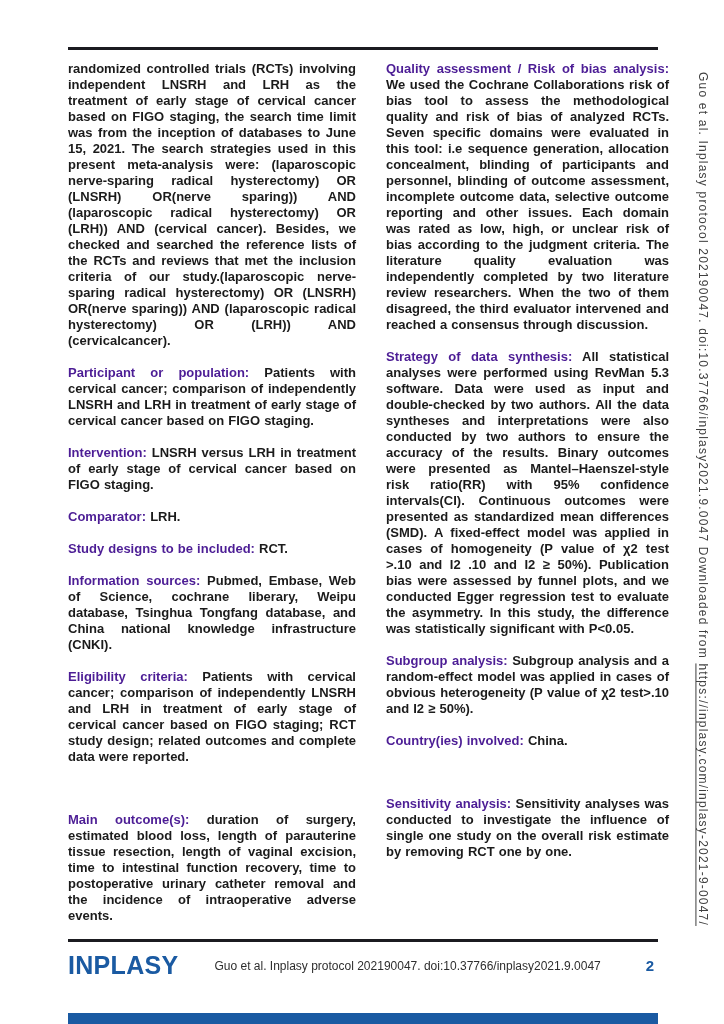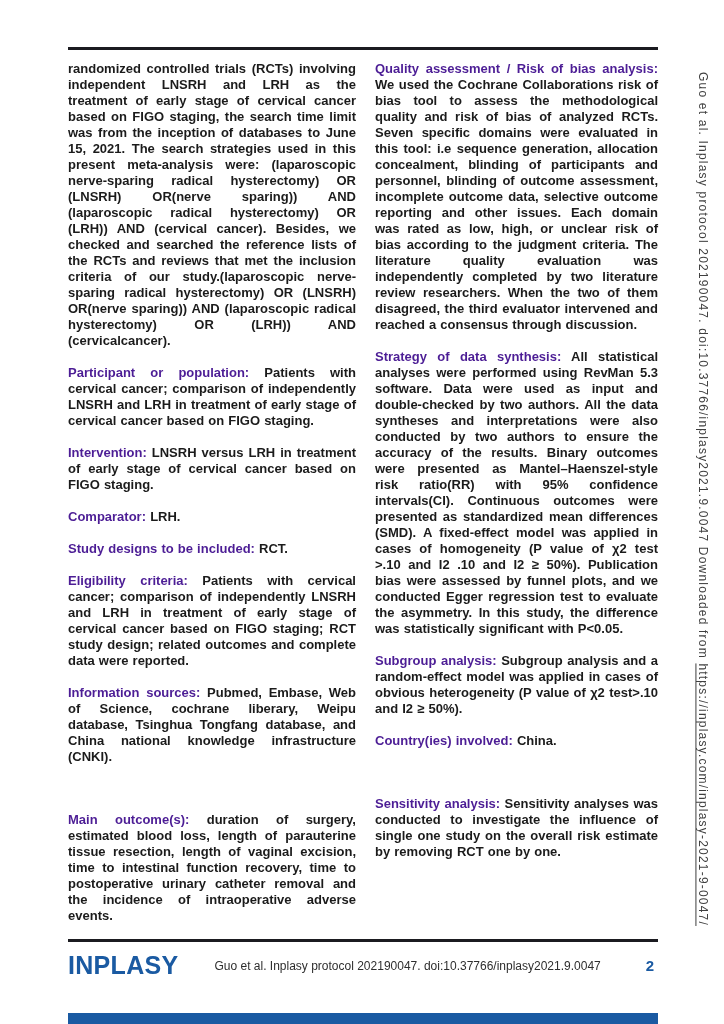--- a/index.html
+++ b/index.html
@@ -11,21 +11,21 @@
   }
   .page { position: absolute; inset: 0; background: #ffffff; }
 
   .top-rule {
     position: absolute; left: 68px; top: 47px;
     width: 590px; height: 3px; background: #1b1b20;
   }
 
   .columns {
     position: absolute; left: 68px; top: 61px; width: 590px;
-    display: flex; gap: 19px;
+    display: flex; gap: 30px;
   }
   .col { flex: 0 0 auto; }
   .col-left  { width: 288px; }
   .col-right { width: 283px; }
 
   p.sec {
     margin: 0 0 16px 0;
     font-size: 13px; line-height: 16px;
     font-weight: bold; color: #1b1b1b;
     text-align: justify;
@@ -74,22 +74,22 @@
   <div class="top-rule"></div>
 
   <div class="columns">
 
     <div class="col col-left">
       <p class="sec"><span class="b">randomized controlled trials (RCTs) involving independent LNSRH and LRH as the treatment of early stage of cervical cancer based on FIGO staging, the search time limit was from the inception of databases to June 15, 2021. The search strategies used in this present meta-analysis were: (laparoscopic nerve-sparing radical hysterectomy) OR (LNSRH) OR(nerve sparing)) AND (laparoscopic radical hysterectomy) OR (LRH)) AND (cervical cancer). Besides, we checked and searched the reference lists of the RCTs and reviews that met the inclusion criteria of our study.(laparoscopic nerve-sparing radical hysterectomy) OR (LNSRH) OR(nerve sparing)) AND (laparoscopic radical hysterectomy) OR (LRH)) AND (cervicalcancer).</span></p>
       <p class="sec"><span class="h">Participant or population:</span> <span class="b">Patients with cervical cancer; comparison of independently LNSRH and LRH in treatment of early stage of cervical cancer based on FIGO staging.</span></p>
       <p class="sec"><span class="h">Intervention:</span> <span class="b">LNSRH versus LRH in treatment of early stage of cervical cancer based on FIGO staging.</span></p>
       <p class="sec"><span class="h">Comparator:</span> <span class="b">LRH.</span></p>
       <p class="sec"><span class="h">Study designs to be included:</span> <span class="b">RCT.</span></p>
+      <p class="sec"><span class="h">Information sources:</span> <span class="b">Pubmed, Embase, Web of Science, cochrane liberary, Weipu database, Tsinghua Tongfang database, and China national knowledge infrastructure (CNKI).</span></p>
       <p class="sec"><span class="h">Eligibility criteria:</span> <span class="b">Patients with cervical cancer; comparison of independently LNSRH and LRH in treatment of early stage of cervical cancer based on FIGO staging; RCT study design; related outcomes and complete data were reported.</span></p>
-      <p class="sec"><span class="h">Information sources:</span> <span class="b">Pubmed, Embase, Web of Science, cochrane liberary, Weipu database, Tsinghua Tongfang database, and China national knowledge infrastructure (CNKI).</span></p>
       <p class="sec"><span class="h">Main outcome(s):</span> <span class="b">duration of surgery, estimated blood loss, length of parauterine tissue resection, length of vaginal excision, time to intestinal function recovery, time to postoperative urinary catheter removal and the incidence of intraoperative adverse events.</span></p>
     </div>
 
     <div class="col col-right">
       <p class="sec"><span class="h">Quality assessment / Risk of bias analysis:</span> <span class="b">We used the Cochrane Collaborations risk of bias tool to assess the methodological quality and risk of bias of analyzed RCTs. Seven specific domains were evaluated in this tool: i.e sequence generation, allocation concealment, blinding of participants and personnel, blinding of outcome assessment, incomplete outcome data, selective outcome reporting and other issues. Each domain was rated as low, high, or unclear risk of bias according to the judgment criteria. The literature quality evaluation was independently completed by two literature review researchers. When the two of them disagreed, the third evaluator intervened and reached a consensus through discussion.</span></p>
       <p class="sec"><span class="h">Strategy of data synthesis:</span> <span class="b">All statistical analyses were performed using RevMan 5.3 software. Data were used as input and double-checked by two authors. All the data syntheses and interpretations were also conducted by two authors to ensure the accuracy of the results. Binary outcomes were presented as Mantel–Haenszel-style risk ratio(RR) with 95% confidence intervals(CI). Continuous outcomes were presented as standardized mean differences (SMD). A fixed-effect model was applied in cases of homogeneity (P value of χ2 test &gt;.10 and I2 .10 and I2 ≥ 50%). Publication bias were assessed by funnel plots, and we conducted Egger regression test to evaluate the asymmetry. In this study, the difference was statistically significant with P&lt;0.05.</span></p>
       <p class="sec"><span class="h">Subgroup analysis:</span> <span class="b">Subgroup analysis and a random-effect model was applied in cases of obvious heterogeneity (P value of χ2 test&gt;.10 and I2 ≥ 50%).</span></p>
       <p class="sec"><span class="h">Country(ies) involved:</span> <span class="b">China.</span></p>
       <p class="sec"><span class="h">Sensitivity analysis:</span> <span class="b">Sensitivity analyses was conducted to investigate the influence of single one study on the overall risk estimate by removing RCT one by one.</span></p>
     </div>

